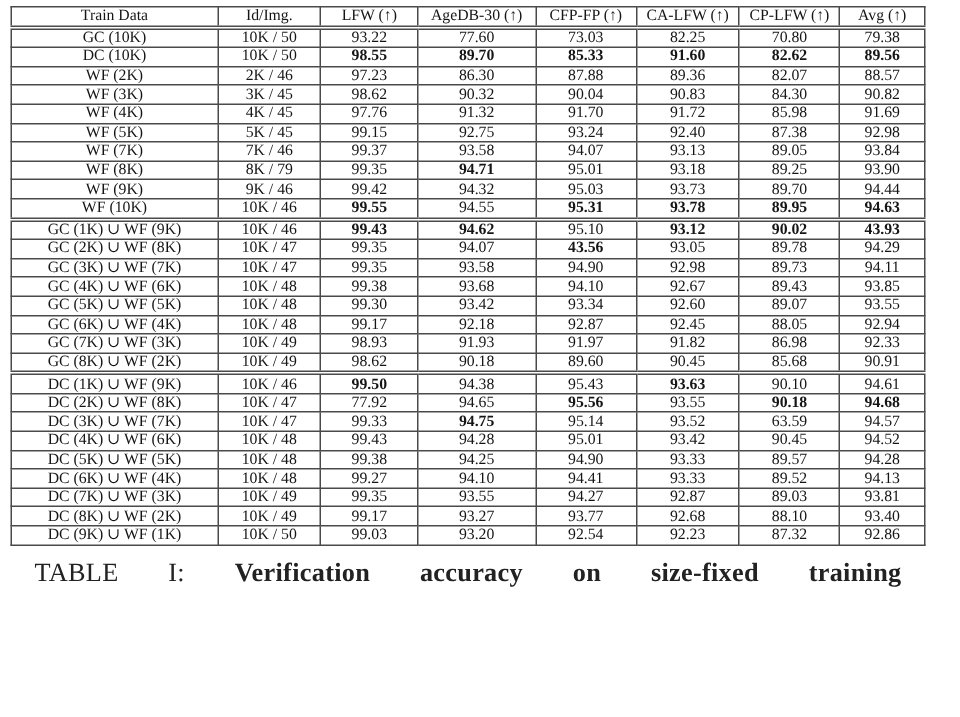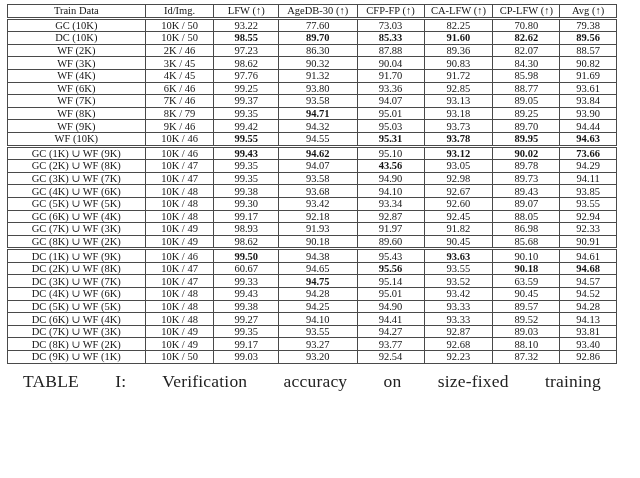--- a/index.html
+++ b/index.html
@@ -52,21 +52,21 @@
   .caption {
     margin: 7px auto 0 auto;
     width: 578px;
     font-size: 17.5px;
     text-align: justify;
     text-align-last: justify;
     letter-spacing: 0.2px;
     color: #222;
   }
   .caption .caption-title {
-    font-weight: normal;
+    font-weight: bold;
     margin-top: 40px;
   }
 </style>
 </head>
 <body>
 
 <div class="page">
 
   <table class="results">
     <colgroup>
@@ -136,28 +136,28 @@
           <td>WF (4K)</td>
           <td>4K / 45</td>
           <td>97.76</td>
           <td>91.32</td>
           <td>91.70</td>
           <td>91.72</td>
           <td>85.98</td>
           <td>91.69</td>
         </tr>
         <tr>
-          <td>WF (6K)</td>
-          <td>6K / 46</td>
-          <td>99.25</td>
-          <td>93.80</td>
-          <td>93.36</td>
-          <td>92.85</td>
-          <td>88.77</td>
-          <td>93.61</td>
+          <td>WF (5K)</td>
+          <td>5K / 45</td>
+          <td>99.15</td>
+          <td>92.75</td>
+          <td>93.24</td>
+          <td>92.40</td>
+          <td>87.38</td>
+          <td>92.98</td>
         </tr>
         <tr>
           <td>WF (7K)</td>
           <td>7K / 46</td>
           <td>99.37</td>
           <td>93.58</td>
           <td>94.07</td>
           <td>93.13</td>
           <td>89.05</td>
           <td>93.84</td>
@@ -193,21 +193,21 @@
           <td class="bold">94.63</td>
         </tr>
         <tr class="section-start">
           <td>GC (1K) ∪ WF (9K)</td>
           <td>10K / 46</td>
           <td class="bold">99.43</td>
           <td class="bold">94.62</td>
           <td>95.10</td>
           <td class="bold">93.12</td>
           <td class="bold">90.02</td>
-          <td class="bold">73.66</td>
+          <td class="bold">43.93</td>
         </tr>
         <tr>
           <td>GC (2K) ∪ WF (8K)</td>
           <td>10K / 47</td>
           <td>99.35</td>
           <td>94.07</td>
           <td class="bold">43.56</td>
           <td>93.05</td>
           <td>89.78</td>
           <td>94.29</td>
@@ -278,21 +278,21 @@
           <td class="bold">99.50</td>
           <td>94.38</td>
           <td>95.43</td>
           <td class="bold">93.63</td>
           <td>90.10</td>
           <td>94.61</td>
         </tr>
         <tr>
           <td>DC (2K) ∪ WF (8K)</td>
           <td>10K / 47</td>
-          <td>60.67</td>
+          <td>77.92</td>
           <td>94.65</td>
           <td class="bold">95.56</td>
           <td>93.55</td>
           <td class="bold">90.18</td>
           <td class="bold">94.68</td>
         </tr>
         <tr>
           <td>DC (3K) ∪ WF (7K)</td>
           <td>10K / 47</td>
           <td>99.33</td>

